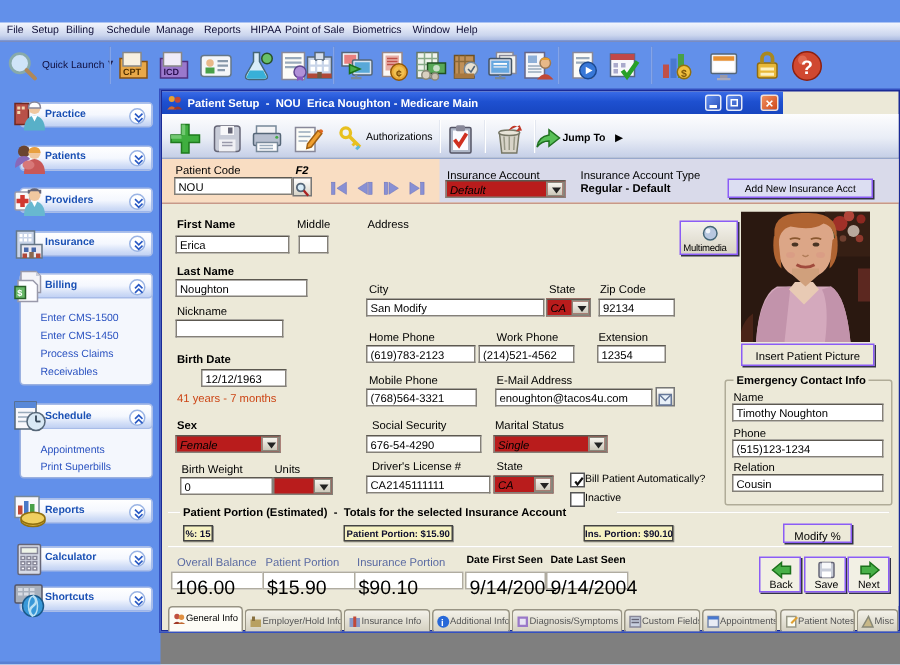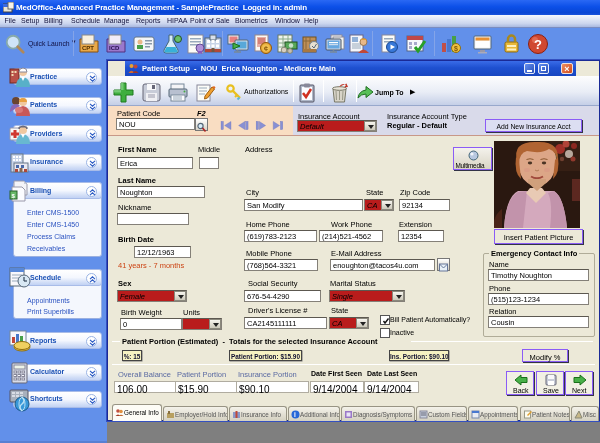--- a/index.html
+++ b/index.html
@@ -24,36 +24,28 @@
 #win{left:107px;top:60px;width:493px;height:361px;border:1px solid #1a2a96;outline:1px solid #3450c0;background:#ece9d8;}
 .lbl{position:absolute;font-size:7.5px;color:#000;white-space:nowrap;}
 .lblb{position:absolute;font-size:7.5px;font-weight:bold;color:#000;white-space:nowrap;}
 .fld{position:absolute;background:#fff;border:1px solid #848078;border-top:1px solid #5c5850;font-size:7.5px;color:#000;padding:1px 16px 0 2px;white-space:nowrap;overflow:hidden;height:12px;}
 .dd{position:absolute;background:#b91c1c;border:1px solid #848078;border-top:1px solid #5c5850;font-size:7.5px;color:#000;padding:1px 0 0 2px;white-space:nowrap;height:12px;font-style:italic;}
 .dd .arr{position:absolute;right:0px;top:0px;width:12px;height:10px;background:linear-gradient(180deg,#f6f4ee,#ccc8ba);border:1px solid #8a887c;}
 .dd .arr:after{content:"";position:absolute;left:2.5px;top:3px;border-left:3px solid transparent;border-right:3px solid transparent;border-top:4px solid #222;}
 .btn{position:absolute;background:#dfdcea;border:1px solid #8b5cf6;box-shadow:1px 1px 0 #333347;font-size:7.5px;color:#000;text-align:center;}
 .chk{position:absolute;width:10px;height:10px;background:#fff;border:1px solid #555;}
 .chk svg{position:absolute;left:0px;top:0px;}
-.grid{position:absolute;background:#fff;border:1px solid #b0aca0;font-size:10px;padding:1.5px 0 0 2px;color:#000;}
+.grid{position:absolute;background:#fff;border:1px solid #b0aca0;font-size:13px;padding:1.5px 0 0 2px;color:#000;}
 .ycell{position:absolute;background:#f6f2c2;border:1px solid #444;box-shadow:0.5px 0.5px 0 #777;font-size:6.4px;font-weight:bold;color:#101030;text-align:center;padding-top:2px;white-space:nowrap;}
 .tab{position:absolute;top:345px;height:15px;background:linear-gradient(180deg,#f4f2ea,#d4d0c0);border:1px solid #989484;border-bottom:none;border-radius:3px 3px 0 0;font-size:6.3px;color:#555;padding:3.5px 2px 0 11px;white-space:nowrap;overflow:hidden;}
 .tabicon{position:absolute;left:2px;top:3px;width:9px;height:9px;}
 </style></head>
 <body>
 <div id="app">
 
-<div id="titlebar" class="abs">
-  <svg class="abs" style="left:3px;top:2px" width="11" height="11">
-        <rect x="0" y="2" width="9" height="8" fill="#e8e4d8" stroke="#444"></rect>
-        <rect x="0" y="2" width="9" height="3" fill="#3a6ae0"></rect>
-        <rect x="5" y="0" width="6" height="7" fill="#f8f4e8" stroke="#666"></rect>
-      </svg>
-  <div class="txt">MedOffice-Advanced Practice Management - SamplePractice&nbsp; Logged in: admin</div>
-</div>
 
 <div id="menubar" class="abs">
   <span class="mi" style="left:4.5px">File</span>
   <span class="mi" style="left:21px">Setup</span>
   <span class="mi" style="left:44px">Billing</span>
   <span class="mi" style="left:71px">Schedule</span>
   <span class="mi" style="left:104px">Manage</span>
   <span class="mi" style="left:136px">Reports</span>
   <span class="mi" style="left:167px">HIPAA</span>
   <span class="mi" style="left:190px">Point of Sale</span>
@@ -426,21 +418,21 @@
           <ellipse cx="14" cy="16" rx="3" ry="6.5" fill="none" stroke="#b8e0f4"></ellipse>
         </svg>
       </div>
     </div>
 <div class="abs" style="left:0;top:441px;width:107px;height:2px;background:#5880d2"></div>
 
 <div id="mdigray" class="abs"></div>
 
 <div id="win" class="abs">
 
-  <div class="abs" style="left:17px;top:0;width:451px;height:15px;background:linear-gradient(180deg,#3a6ce8 0%,#1e50d0 45%,#1846c0 100%)">
+  <div class="abs" style="left:0;top:0;width:414px;height:15px;background:linear-gradient(180deg,#3a6ce8 0%,#1e50d0 45%,#1846c0 100%)">
     <svg class="abs" style="left:3px;top:2px" width="11" height="11" viewBox="0 0 11 11">
           <circle cx="3.5" cy="3" r="2" fill="#e8a030"></circle>
           <circle cx="7.5" cy="3.5" r="2" fill="#c04838"></circle>
           <path d="M0.5 10 Q3.5 5.5 6.5 10 Z" fill="#d06830"></path>
           <path d="M4.5 10 Q7.5 6 10.5 10 Z" fill="#a03828"></path>
         </svg>
     <div class="abs" style="left:17px;top:2.5px;color:#fff;font-size:7.5px;font-weight:bold;white-space:nowrap">Patient Setup&nbsp; -&nbsp; NOU&nbsp; Erica Noughton - Medicare Main</div>
     <div class="abs" style="right:41px;top:2px;width:11px;height:11px;border:1px solid #e8ecf8;border-radius:2px;background:linear-gradient(135deg,#628ef0,#2a50b8)">
           <div style="position:absolute;left:2px;bottom:1px;width:5px;height:2px;background:#fff"></div>
         </div>

